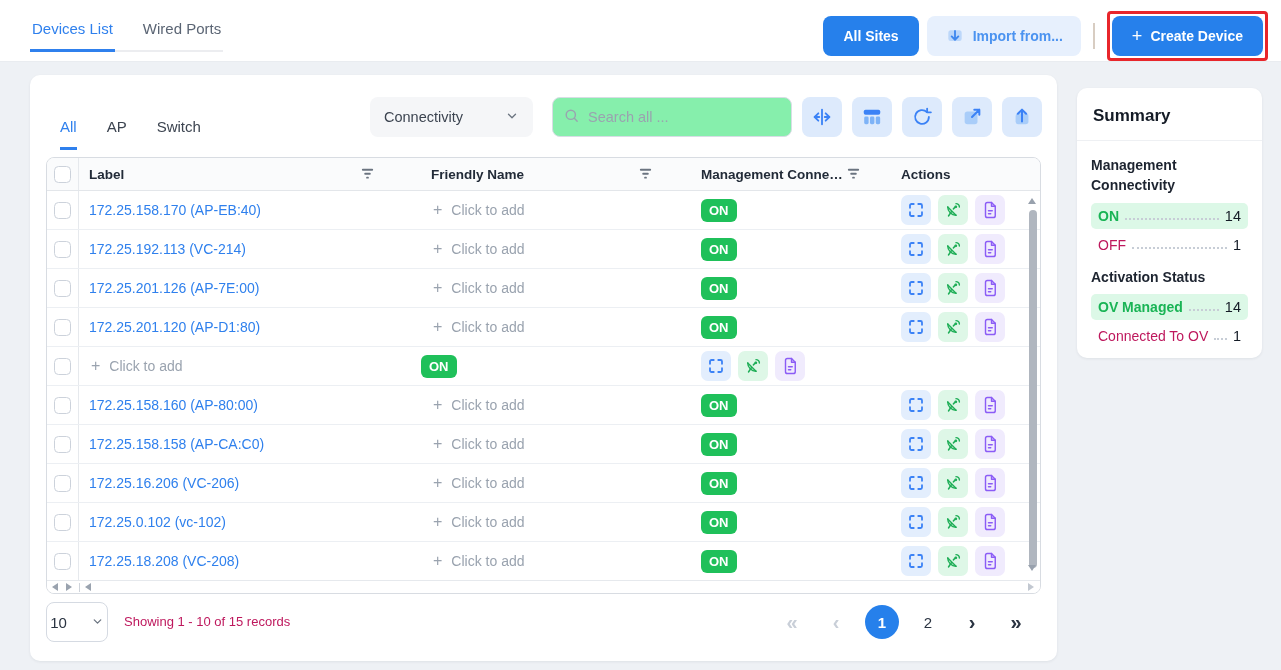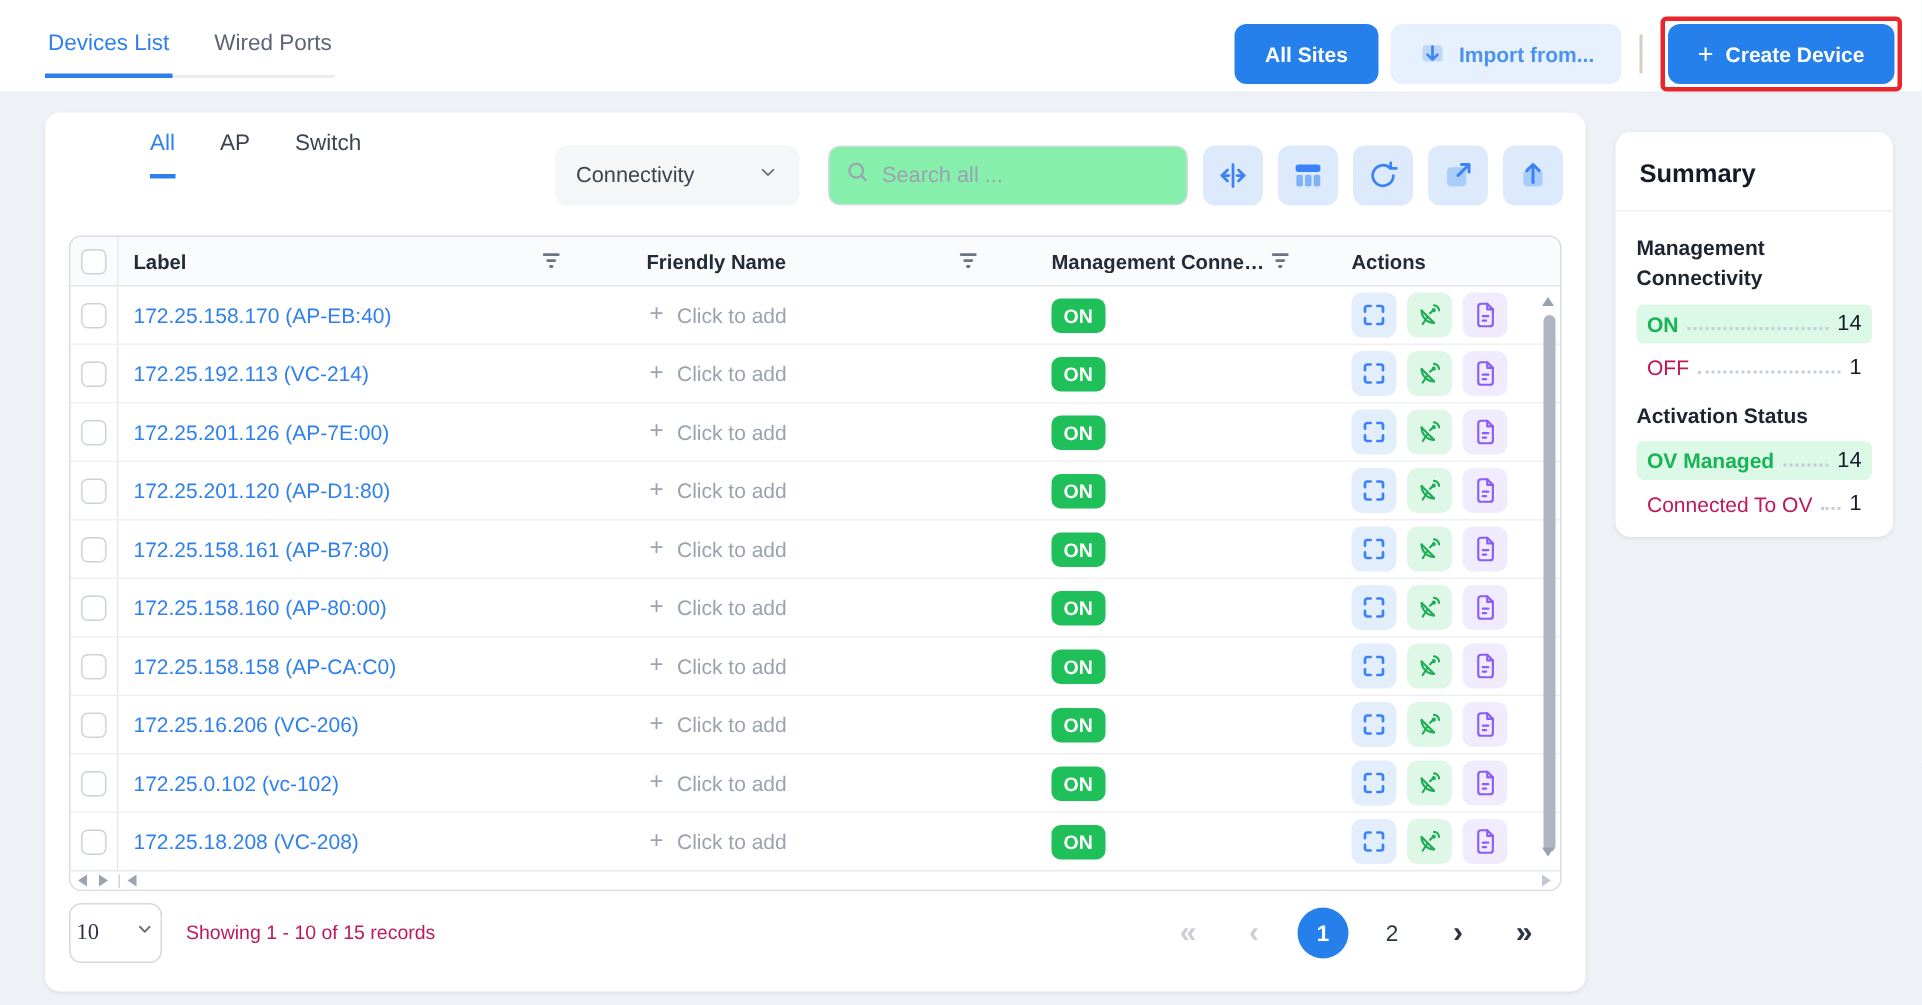--- a/index.html
+++ b/index.html
@@ -16,21 +16,21 @@
   .btn-solid { background:#2680eb; color:#fff; padding:0 20px; }
   .btn-soft  { background:#e7f0fd; color:#4b93f0; padding:0 18px; }
   .btn-soft .dl-ic { display:flex; }
   .vdiv { width:2px; height:26px; background:#d8cdc2; margin:0 4px; }
   .annotation { border:3px solid #e8262b; border-radius:4px; padding:2px; }
 
   
   .card { position:absolute; background:#fff; border-radius:10px; box-shadow:0 1px 3px rgba(16,24,40,.07); }
   .main-card { left:30px; top:75px; width:1027px; height:586px; }
 
-  .seg-tabs { position:absolute; left:30px; top:12px; display:flex; gap:30px;margin-left:40px; }
+  .seg-tabs { position:absolute; left:30px; top:43px; display:flex; gap:30px; }
   .seg-tab { font-size:15px; color:#3c4450; padding-bottom:12px; cursor:pointer; border-bottom:3px solid transparent; }
   .seg-tab.active { color:#2f80ed; border-bottom-color:#2f80ed; }
 
   .select-pill { position:absolute; left:340px; top:22px; width:163px; height:40px; background:#f5f6f8; border-radius:8px; display:flex; align-items:center; justify-content:space-between; padding:0 14px; font-size:14.5px; color:#3c4450; cursor:pointer; }
   .search-box { position:absolute; left:522px; top:22px; width:240px; height:40px; border:1px solid #d8dde5; border-radius:8px; display:flex; align-items:center; padding:0 10px; gap:8px; background:#86efac; }
   .search-box input { border:none; outline:none; flex:1; font-family:inherit; font-size:14.5px; color:#3c4450; background:transparent; }
   .search-box input::placeholder { color:#9aa3af; }
 
   .tool-icons { position:absolute; left:772px; top:22px; display:flex; gap:10px; }
   .icon-btn { width:40px; height:40px; border-radius:8px; background:#ddeafc; display:flex; align-items:center; justify-content:center; cursor:pointer; }
@@ -59,21 +59,21 @@
   .tri { width:0; height:0; position:absolute; }
   .tri-up   { right:4px; top:40px;   border-left:4px solid transparent; border-right:4px solid transparent; border-bottom:6px solid #98a1ad; }
   .tri-down { right:4px; bottom:22px; border-left:4px solid transparent; border-right:4px solid transparent; border-top:6px solid #98a1ad; }
   .hstrip { position:absolute; left:0; right:0; bottom:0; height:13px; border-top:1px solid #e6e9ed; background:#fff; display:flex; align-items:center; }
   .hstrip .t-l { width:0;height:0;border-top:4px solid transparent;border-bottom:4px solid transparent;border-right:6px solid #9aa3af; margin-left:5px; }
   .hstrip .t-r { width:0;height:0;border-top:4px solid transparent;border-bottom:4px solid transparent;border-left:6px solid #9aa3af; margin-left:8px; }
   .hstrip .sep { width:1px; height:9px; background:#cfd4db; margin-left:7px; }
   .hstrip .t-r-end { margin-left:auto; margin-right:6px; width:0;height:0;border-top:4px solid transparent;border-bottom:4px solid transparent;border-left:6px solid #c2c8d1; }
 
   
-  .pagesize { position:absolute; left:16px; top:527px; width:62px; height:40px; border:1px solid #d5dae2; border-radius:8px; display:flex; align-items:center; justify-content:center; gap:24px; font-size:15px; color:#2b3442; cursor:pointer; background:#fff;font-family:Liberation Serif, serif; }
+  .pagesize { position:absolute; left:16px; top:527px; width:62px; height:40px; border:1px solid #d5dae2; border-radius:8px; display:flex; align-items:center; justify-content:center; gap:24px; font-size:15px; color:#2b3442; cursor:pointer; background:#fff; }
   .records { position:absolute; left:94px; top:539px; font-size:13px; color:#be185d; }
   .pager { position:absolute; right:26px; top:530px; display:flex; align-items:center; gap:14px; }
   .pg { min-width:30px; height:34px; display:flex; align-items:center; justify-content:center; font-size:15px; color:#2b3442; cursor:pointer; }
   .pg-nav { font-size:20px; font-weight:600; padding:0 6px; }
   .pg-dis { color:#c9cfd8; }
   .pg-active { width:34px; height:34px; border-radius:50%; background:#2680eb; color:#fff; font-weight:600; }
 
   
   .summary-card { left:1077px; top:88px; width:185px; height:270px; }
   .sum-title { padding:18px 16px 14px; font-size:17px; font-weight:700; color:#141b26; border-bottom:1px solid #eef0f3; }
@@ -393,21 +393,20 @@
                 <path d="M10 17h3"></path>
               </svg>
       </div>
     </div>
   </div>
 
   <div class="grid-cols g-row">
     <div class="cb-cell">
       <div class="checkbox"></div>
     </div>
-    <div class="device-link">172.25.158.161 (AP-B7:80)</div>
     <div class="add-cell">
       <span class="add-plus">+</span>
       <span>Click to add</span>
     </div>
     <div>
       <span class="status-badge">ON</span>
     </div>
     <div class="actions-cell">
       <div class="act-btn act-blue">
         <svg width="18" height="18" viewBox="0 0 24 24" fill="none" stroke="#3b82f6" stroke-width="2.4" stroke-linecap="round" stroke-linejoin="round">

